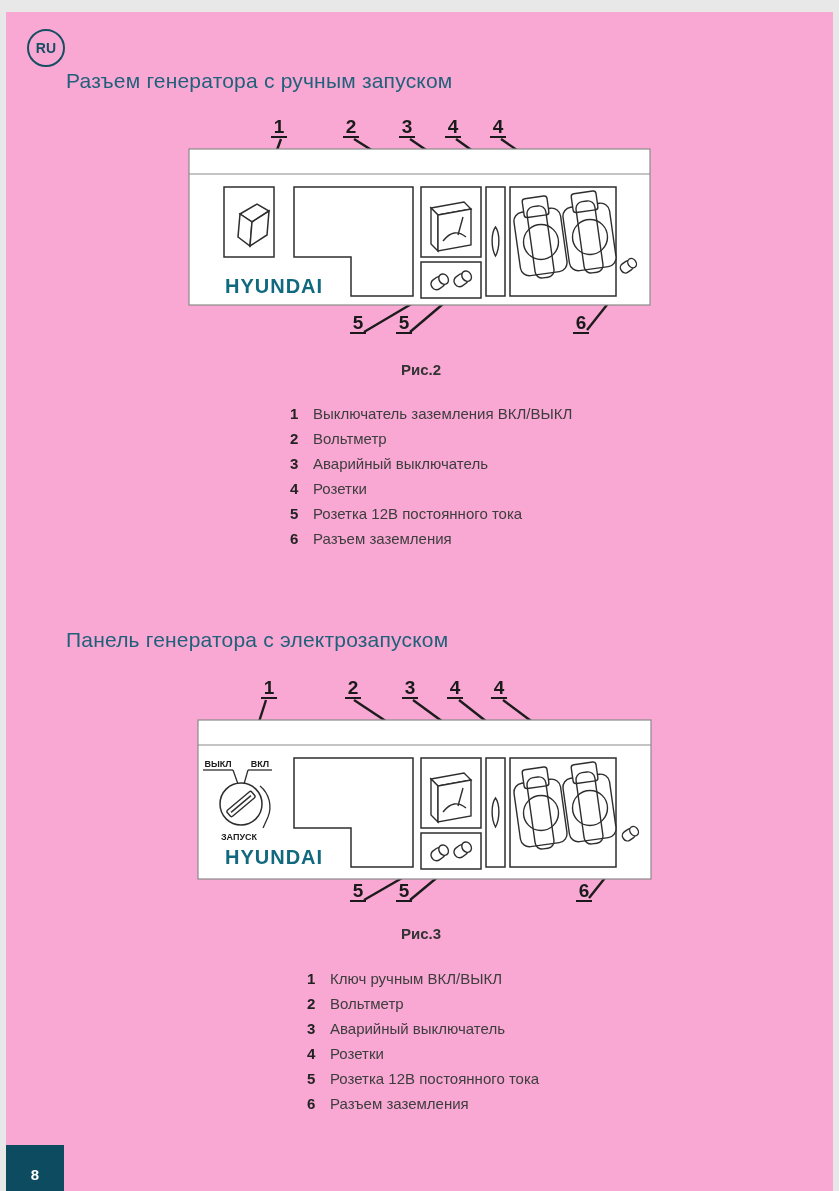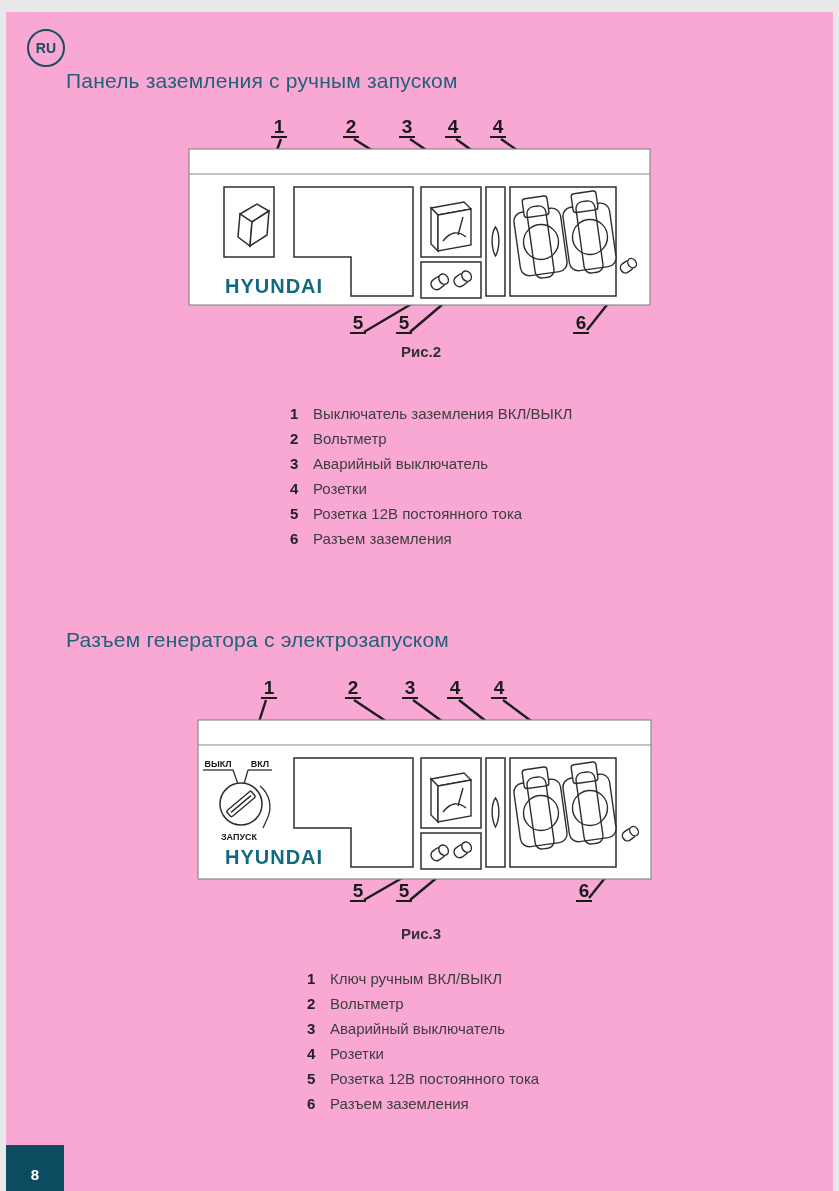--- a/index.html
+++ b/index.html
@@ -28,21 +28,21 @@
   .diagram.d-electric { top:660px; height:240px; }
   .diagram text { font-family:"Liberation Sans", sans-serif; }
   .callout-num { font-size:19px; font-weight:bold; fill:#1a1a1a; text-anchor:middle; }
   .key-label   { font-size:9px;  font-weight:bold; fill:#1a1a1a; text-anchor:middle; }
   .brand-text  { font-size:20px; font-weight:bold; fill:#10697f; letter-spacing:1px; }
   
   .fig-caption {
     position:absolute; left:180px; width:470px; text-align:center;
     font-size:15px; font-weight:bold; color:#333333;
   }
-  .fig-caption.cap-manual   { top:331px; }
+  .fig-caption.cap-manual   { top:349px; }
   .fig-caption.cap-electric { top:913px;text-align:center; }
   
   .legend { position:absolute; }
   .legend.legend-manual   { left:284px; top:389px; }
   .legend.legend-electric { left:301px; top:954px; }
   .legend-row { display:flex; height:25px; align-items:center; }
   .legend-num {
     width:16px; flex:0 0 16px; font-size:15px; font-weight:bold; color:#222222;
   }
   .legend-label { margin-left:7px; font-size:15px; color:#3d3d3d; }
@@ -55,21 +55,21 @@
 </style>
 </head>
 <body>
 
 <div class="page">
 
   <div class="ru-badge">
     <span>RU</span>
   </div>
 
-  <h1 class="heading h-manual">Панель заземления с ручным запуском</h1>
+  <h1 class="heading h-manual">Разъем генератора с ручным запуском</h1>
 
   <svg class="diagram d-manual" viewBox="0 0 470 232">
 
     <g stroke="#1c1c1c" stroke-width="2.4">
       <line x1="95" y1="28" x2="70" y2="96"></line>
       <line x1="168" y1="28" x2="257" y2="84"></line>
       <line x1="224" y1="28" x2="309" y2="86"></line>
       <line x1="270" y1="28" x2="348" y2="84"></line>
       <line x1="315" y1="28" x2="396" y2="84"></line>
       <line x1="178" y1="221" x2="249" y2="179"></line>
@@ -197,21 +197,21 @@
     <div class="legend-row">
       <span class="legend-num">5</span>
       <span class="legend-label">Розетка 12В постоянного тока</span>
     </div>
     <div class="legend-row">
       <span class="legend-num">6</span>
       <span class="legend-label">Разъем заземления</span>
     </div>
   </div>
 
-  <h1 class="heading h-electric">Разъем генератора с электрозапуском</h1>
+  <h1 class="heading h-electric">Панель генератора с электрозапуском</h1>
 
   <svg class="diagram d-electric" viewBox="0 0 470 240">
 
     <g stroke="#1c1c1c" stroke-width="2.4">
       <line x1="80" y1="28" x2="54" y2="109"></line>
       <line x1="168" y1="28" x2="257" y2="87"></line>
       <line x1="227" y1="28" x2="309" y2="88"></line>
       <line x1="273" y1="28" x2="348" y2="87"></line>
       <line x1="317" y1="28" x2="396" y2="87"></line>
       <line x1="178" y1="228" x2="249" y2="187"></line>

